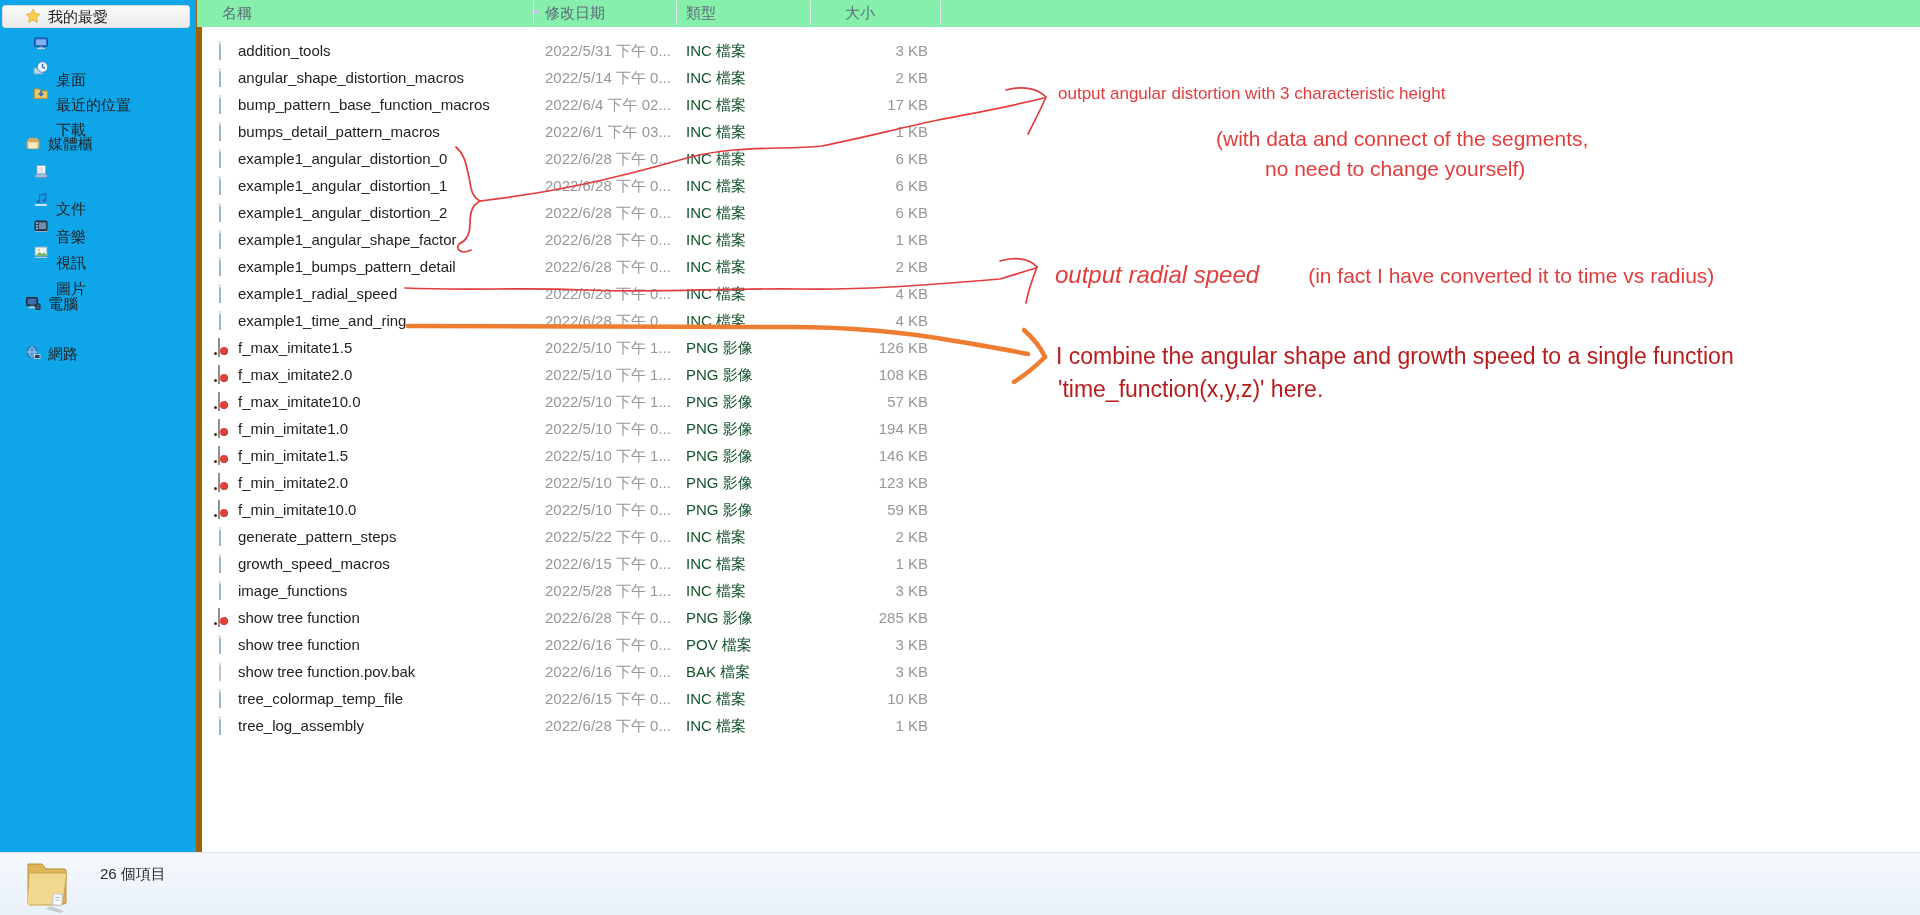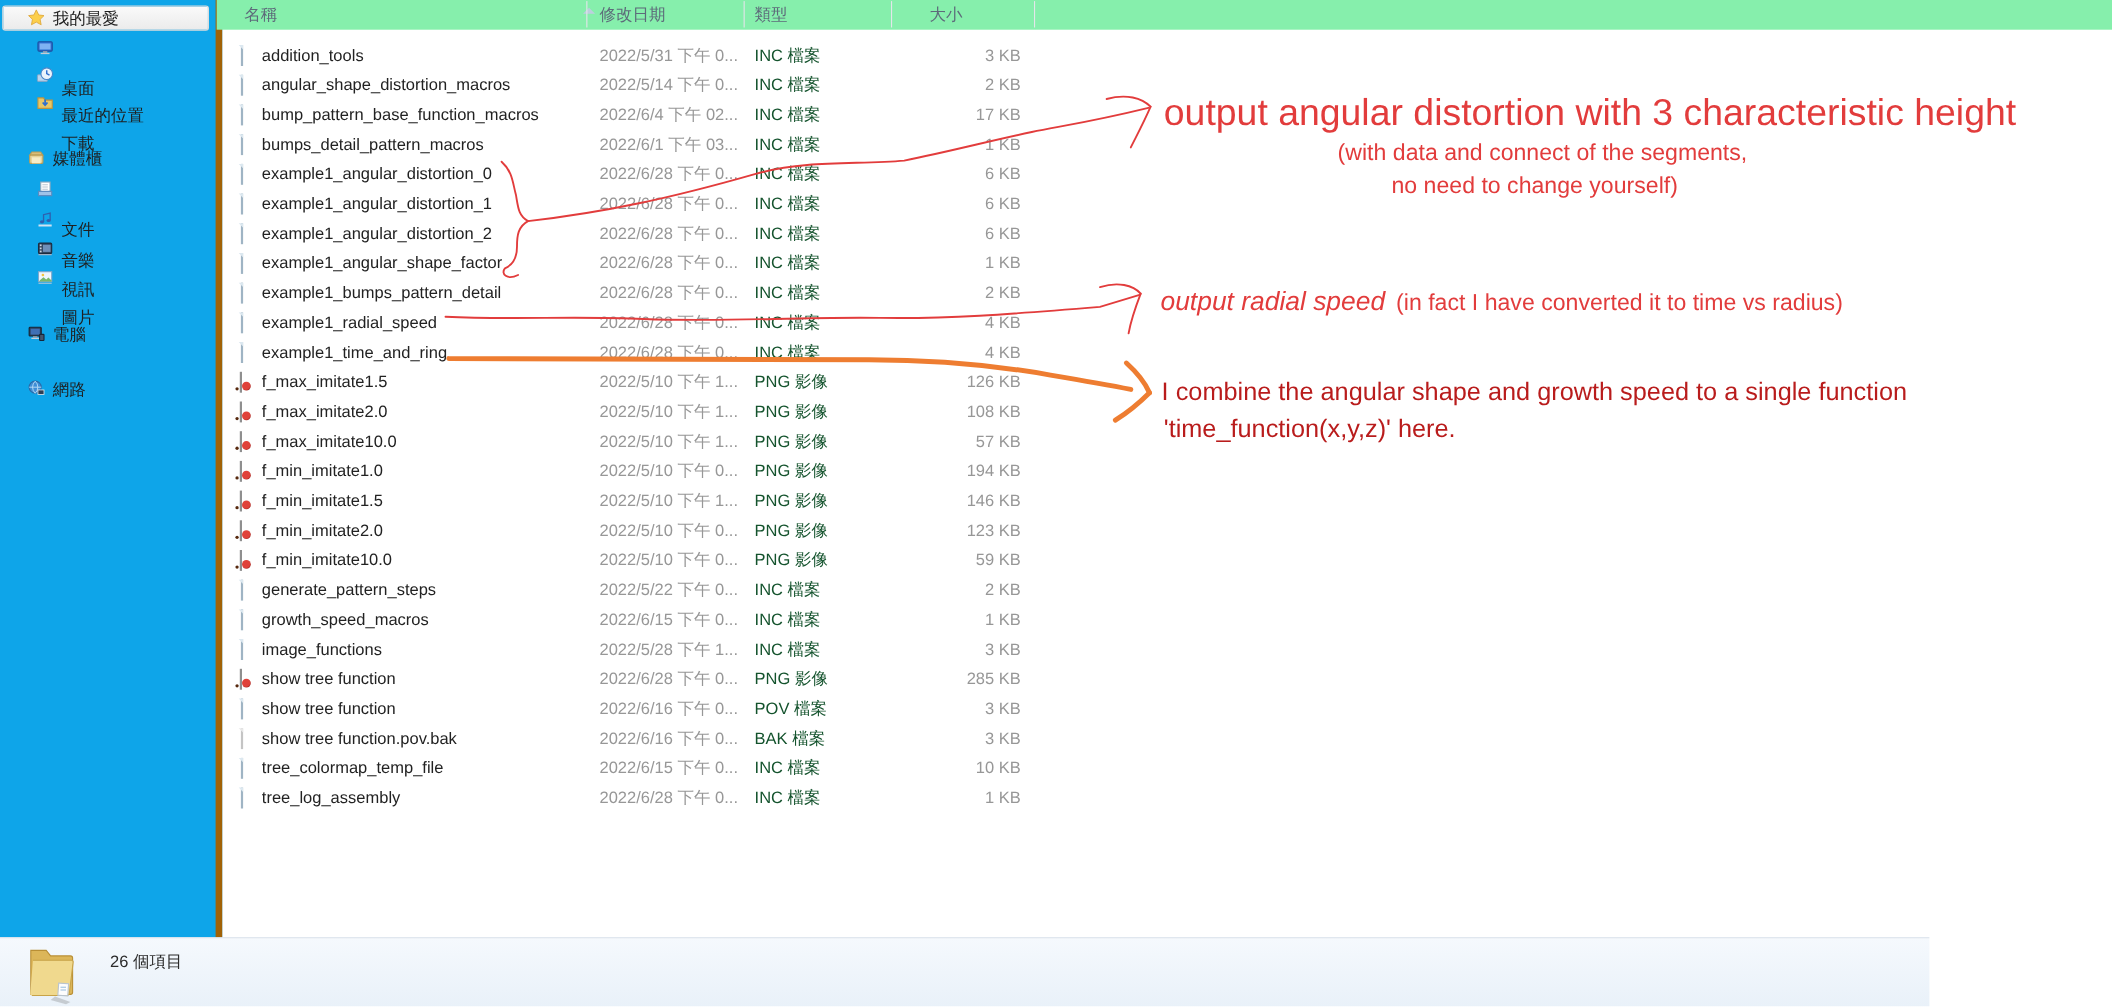--- a/index.html
+++ b/index.html
@@ -42,35 +42,35 @@
   .fi-img{box-sizing:border-box;margin:2px 0 0 1px;width:14px;height:13px;background:#fdfdfd;
     border:1px solid #8f8f8f;position:relative;}
   .fi-img::before{content:"";position:absolute;left:1px;bottom:1px;width:8px;height:8px;border-radius:50%;
     background:radial-gradient(circle at 42% 42%,#e0423a 0 55%,#9e221d 78%,#7c1815 100%);}
   .fi-img::after{content:"";position:absolute;right:2px;bottom:1px;width:3px;height:3px;border-radius:50%;background:#57290f;}
   .fi-blank{box-sizing:border-box;margin:1px 0 0 2px;width:12px;height:15px;background:#fff;
     border:1px solid #c4c4c4;position:relative;}
   .fi-blank::after{content:"";position:absolute;right:-1px;top:-1px;border-style:solid;border-width:0 4px 4px 0;
     border-color:transparent #e8e8e8 transparent transparent;}
   
-  .statusbar{position:absolute;left:0;top:852px;width:1754px;height:63px;
+  .statusbar{position:absolute;left:0;top:852px;width:1920px;height:63px;
     background:linear-gradient(#f5f9fd,#e9f1f9);border-top:1px solid #d9e2ec;box-sizing:border-box;}
   .statustext{position:absolute;left:100px;top:12px;font-size:15px;color:#2b2b2b;}
   .bigfolder{position:absolute;left:20px;top:3px;}
   
   .anno-svg{position:absolute;left:0;top:0;width:1920px;height:915px;pointer-events:none;}
   .anno{position:absolute;white-space:nowrap;pointer-events:none;}
   .red{color:#e23c3c;}
   .orange{color:#b91c1c;}
-  .a-r1-l1{left:1058px;top:84px;font-size:34px;}
+  .a-r1-l1{left:1058px;top:84px;font-size:17px;}
   .a-r1-l2{left:1216px;top:127px;font-size:21px;}
   .a-r1-l3{left:1265px;top:157px;font-size:21px;}
   .a-r2{left:1055px;top:261px;display:flex;align-items:baseline;gap:10px;}
   .a-r2 .main{font-size:24px;font-style:italic;}
-  .a-r2 .detail{font-size:21px;}
+  .a-r2 .detail{font-size:21px;margin-left:39px;}
   .a-o-l1{left:1056px;top:343px;font-size:23px;}
   .a-o-l2{left:1058px;top:376px;font-size:23px;}
 </style>
 </head>
 <body>
 
 <div class="sidebar">
 
   <div class="srow lvl0 sel" style="top:5px">
     <span class="hl"></span>

